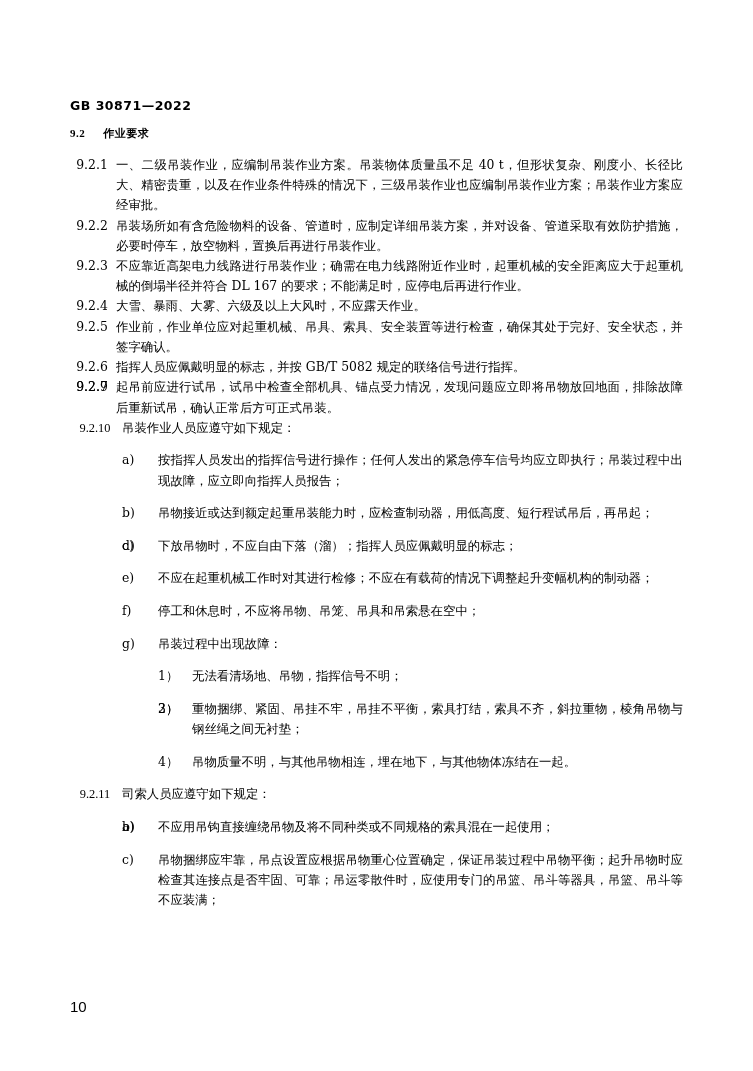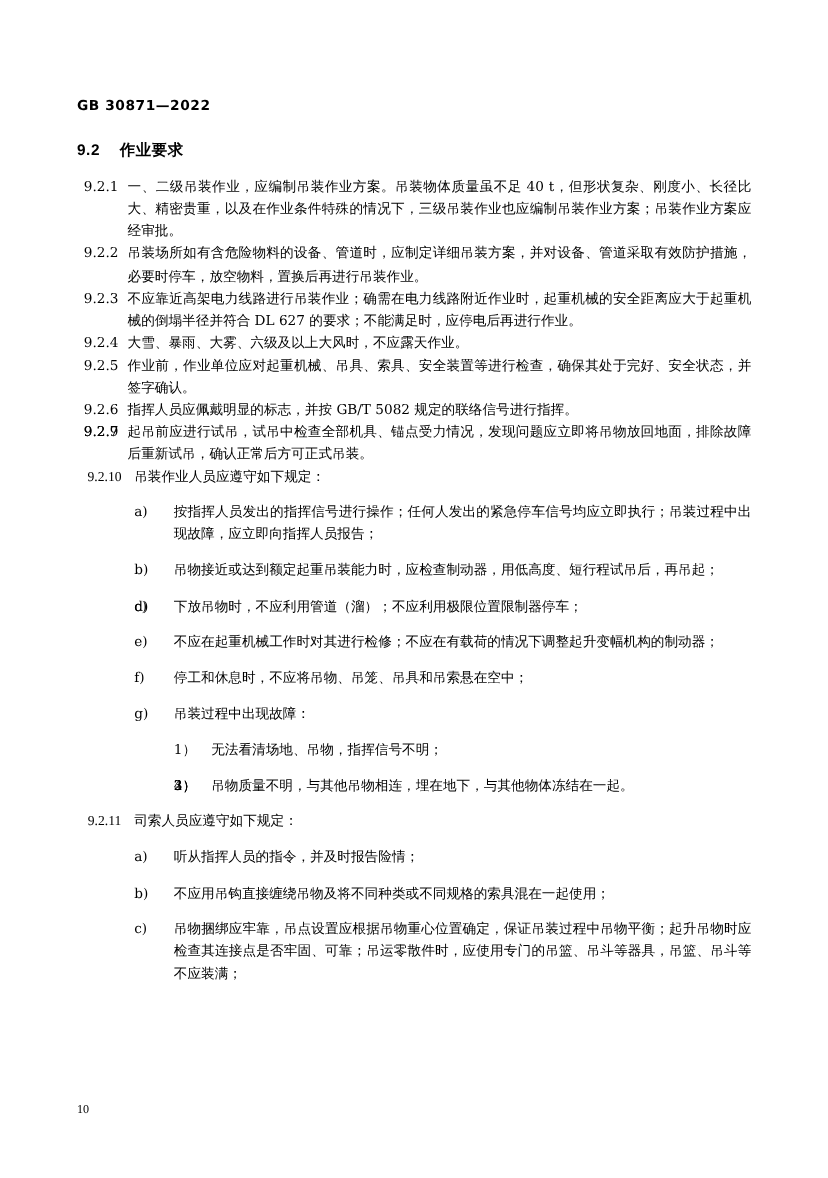--- a/index.html
+++ b/index.html
@@ -17,39 +17,39 @@
   }
   .page {
     position: relative;
     width: 753px;
     height: 1071px;
     box-sizing: border-box;
     padding: 0 70px;
   }
   .header {
     position: absolute;
-    top: 88px;
+    top: 98px;
     left: 70px;
     font-family: "DejaVu Sans", "Liberation Sans", sans-serif;
     font-size: 12.5px;
     font-weight: bold;
     letter-spacing: 0.5px;
   }
   .content {
     position: absolute;
     top: 125px;
     left: 70px;
     width: 613px;
     font-size: 12.4px;
     line-height: 1.63;
   }
   .sec-title {
-    font-family: Liberation Sans, sans-serif;
+    font-family: Liberation Serif, serif;
     font-weight: bold;
-    font-size: 14px;
+    font-size: 11px;
     margin: 0 0 12px 0;
     letter-spacing: 0.5px;
   }
   .sec-title .num {
     margin-right: 18px;
   }
   
   .clause {
     position: relative;
     padding-left: 46px;
@@ -96,22 +96,22 @@
     position: absolute;
     left: 88px;
     top: 0;
     width: 34px;
     text-align: left;
   }
   .footer-pageno {
     position: absolute;
     left: 70px;
     bottom: 56px;
-    font-family: Liberation Serif, serif;
-    font-size: 11px;
+    font-family: Liberation Sans, sans-serif;
+    font-size: 15px;
   }
 </style>
 </head>
 <body>
 
 <div class="page">
 
   <div class="header">
     <span>GB 30871—2022</span>
   </div>
@@ -122,21 +122,21 @@
       <span class="num">9.2</span><span>作业要求</span>
     </p>
 
     <p class="clause">
       <span class="cnum">9.2.1</span><span>一、二级吊装作业，应编制吊装作业方案。吊装物体质量虽不足 40 t，但形状复杂、刚度小、长径比大、精密贵重，以及在作业条件特殊的情况下，三级吊装作业也应编制吊装作业方案；吊装作业方案应经审批。</span>
     </p>
     <p class="clause">
       <span class="cnum">9.2.2</span><span>吊装场所如有含危险物料的设备、管道时，应制定详细吊装方案，并对设备、管道采取有效防护措施，必要时停车，放空物料，置换后再进行吊装作业。</span>
     </p>
     <p class="clause">
-      <span class="cnum">9.2.3</span><span>不应靠近高架电力线路进行吊装作业；确需在电力线路附近作业时，起重机械的安全距离应大于起重机械的倒塌半径并符合 DL 627 的要求；不能满足时，应停电后再进行作业。</span>
+      <span class="cnum">9.2.3</span><span>不应靠近高架电力线路进行吊装作业；确需在电力线路附近作业时，起重机械的安全距离应大于起重机械的倒塌半径并符合 DL 167 的要求；不能满足时，应停电后再进行作业。</span>
     </p>
     <p class="clause">
       <span class="cnum">9.2.4</span><span>大雪、暴雨、大雾、六级及以上大风时，不应露天作业。</span>
     </p>
     <p class="clause">
       <span class="cnum">9.2.5</span><span>作业前，作业单位应对起重机械、吊具、索具、安全装置等进行检查，确保其处于完好、安全状态，并签字确认。</span>
     </p>
     <p class="clause">
       <span class="cnum">9.2.6</span><span>指挥人员应佩戴明显的标志，并按 GB/T 5082 规定的联络信号进行指挥。</span>
     </p>
@@ -153,49 +153,49 @@
     <p class="sub">
       <span class="lnum">a)</span><span>按指挥人员发出的指挥信号进行操作；任何人发出的紧急停车信号均应立即执行；吊装过程中出现故障，应立即向指挥人员报告；</span>
     </p>
     <p class="sub">
       <span class="lnum">b)</span><span>吊物接近或达到额定起重吊装能力时，应检查制动器，用低高度、短行程试吊后，再吊起；</span>
     </p>
     <p class="sub">
       <span class="lnum">c)</span>
     </p>
     <p class="sub">
-      <span class="lnum">d)</span><span>下放吊物时，不应利用管道（溜）；不应利用极限位置限制器停车；</span>
+      <span class="lnum">d)</span><span>下放吊物时，不应自由下落（溜）；指挥人员应佩戴明显的标志；</span>
     </p>
     <p class="sub">
       <span class="lnum">e)</span><span>不应在起重机械工作时对其进行检修；不应在有载荷的情况下调整起升变幅机构的制动器；</span>
     </p>
     <p class="sub">
       <span class="lnum">f)</span><span>停工和休息时，不应将吊物、吊笼、吊具和吊索悬在空中；</span>
     </p>
     <p class="sub">
       <span class="lnum">g)</span><span>吊装过程中出现故障：</span>
     </p>
     <p class="subsub">
       <span class="lnum">1）</span><span>无法看清场地、吊物，指挥信号不明；</span>
     </p>
     <p class="subsub">
       <span class="lnum">2）</span>
     </p>
     <p class="subsub">
-      <span class="lnum">3）</span>
+      <span class="lnum">3）</span><span>重物捆绑、紧固、吊挂不牢，吊挂不平衡，索具打结，索具不齐，斜拉重物，棱角吊物与钢丝绳之间无衬垫；</span>
     </p>
     <p class="subsub">
       <span class="lnum">4）</span><span>吊物质量不明，与其他吊物相连，埋在地下，与其他物体冻结在一起。</span>
     </p>
 
     <p class="clause wide">
       <span class="cnum">9.2.11</span><span>司索人员应遵守如下规定：</span>
     </p>
     <p class="sub">
-      <span class="lnum">a)</span><span>听从指挥人员的指令，并及时报告险情；</span>
+      <span class="lnum">a)</span>
     </p>
     <p class="sub">
       <span class="lnum">b)</span><span>不应用吊钩直接缠绕吊物及将不同种类或不同规格的索具混在一起使用；</span>
     </p>
     <p class="sub">
       <span class="lnum">c)</span><span>吊物捆绑应牢靠，吊点设置应根据吊物重心位置确定，保证吊装过程中吊物平衡；起升吊物时应检查其连接点是否牢固、可靠；吊运零散件时，应使用专门的吊篮、吊斗等器具，吊篮、吊斗等不应装满；</span>
     </p>
 
   </div>
 

